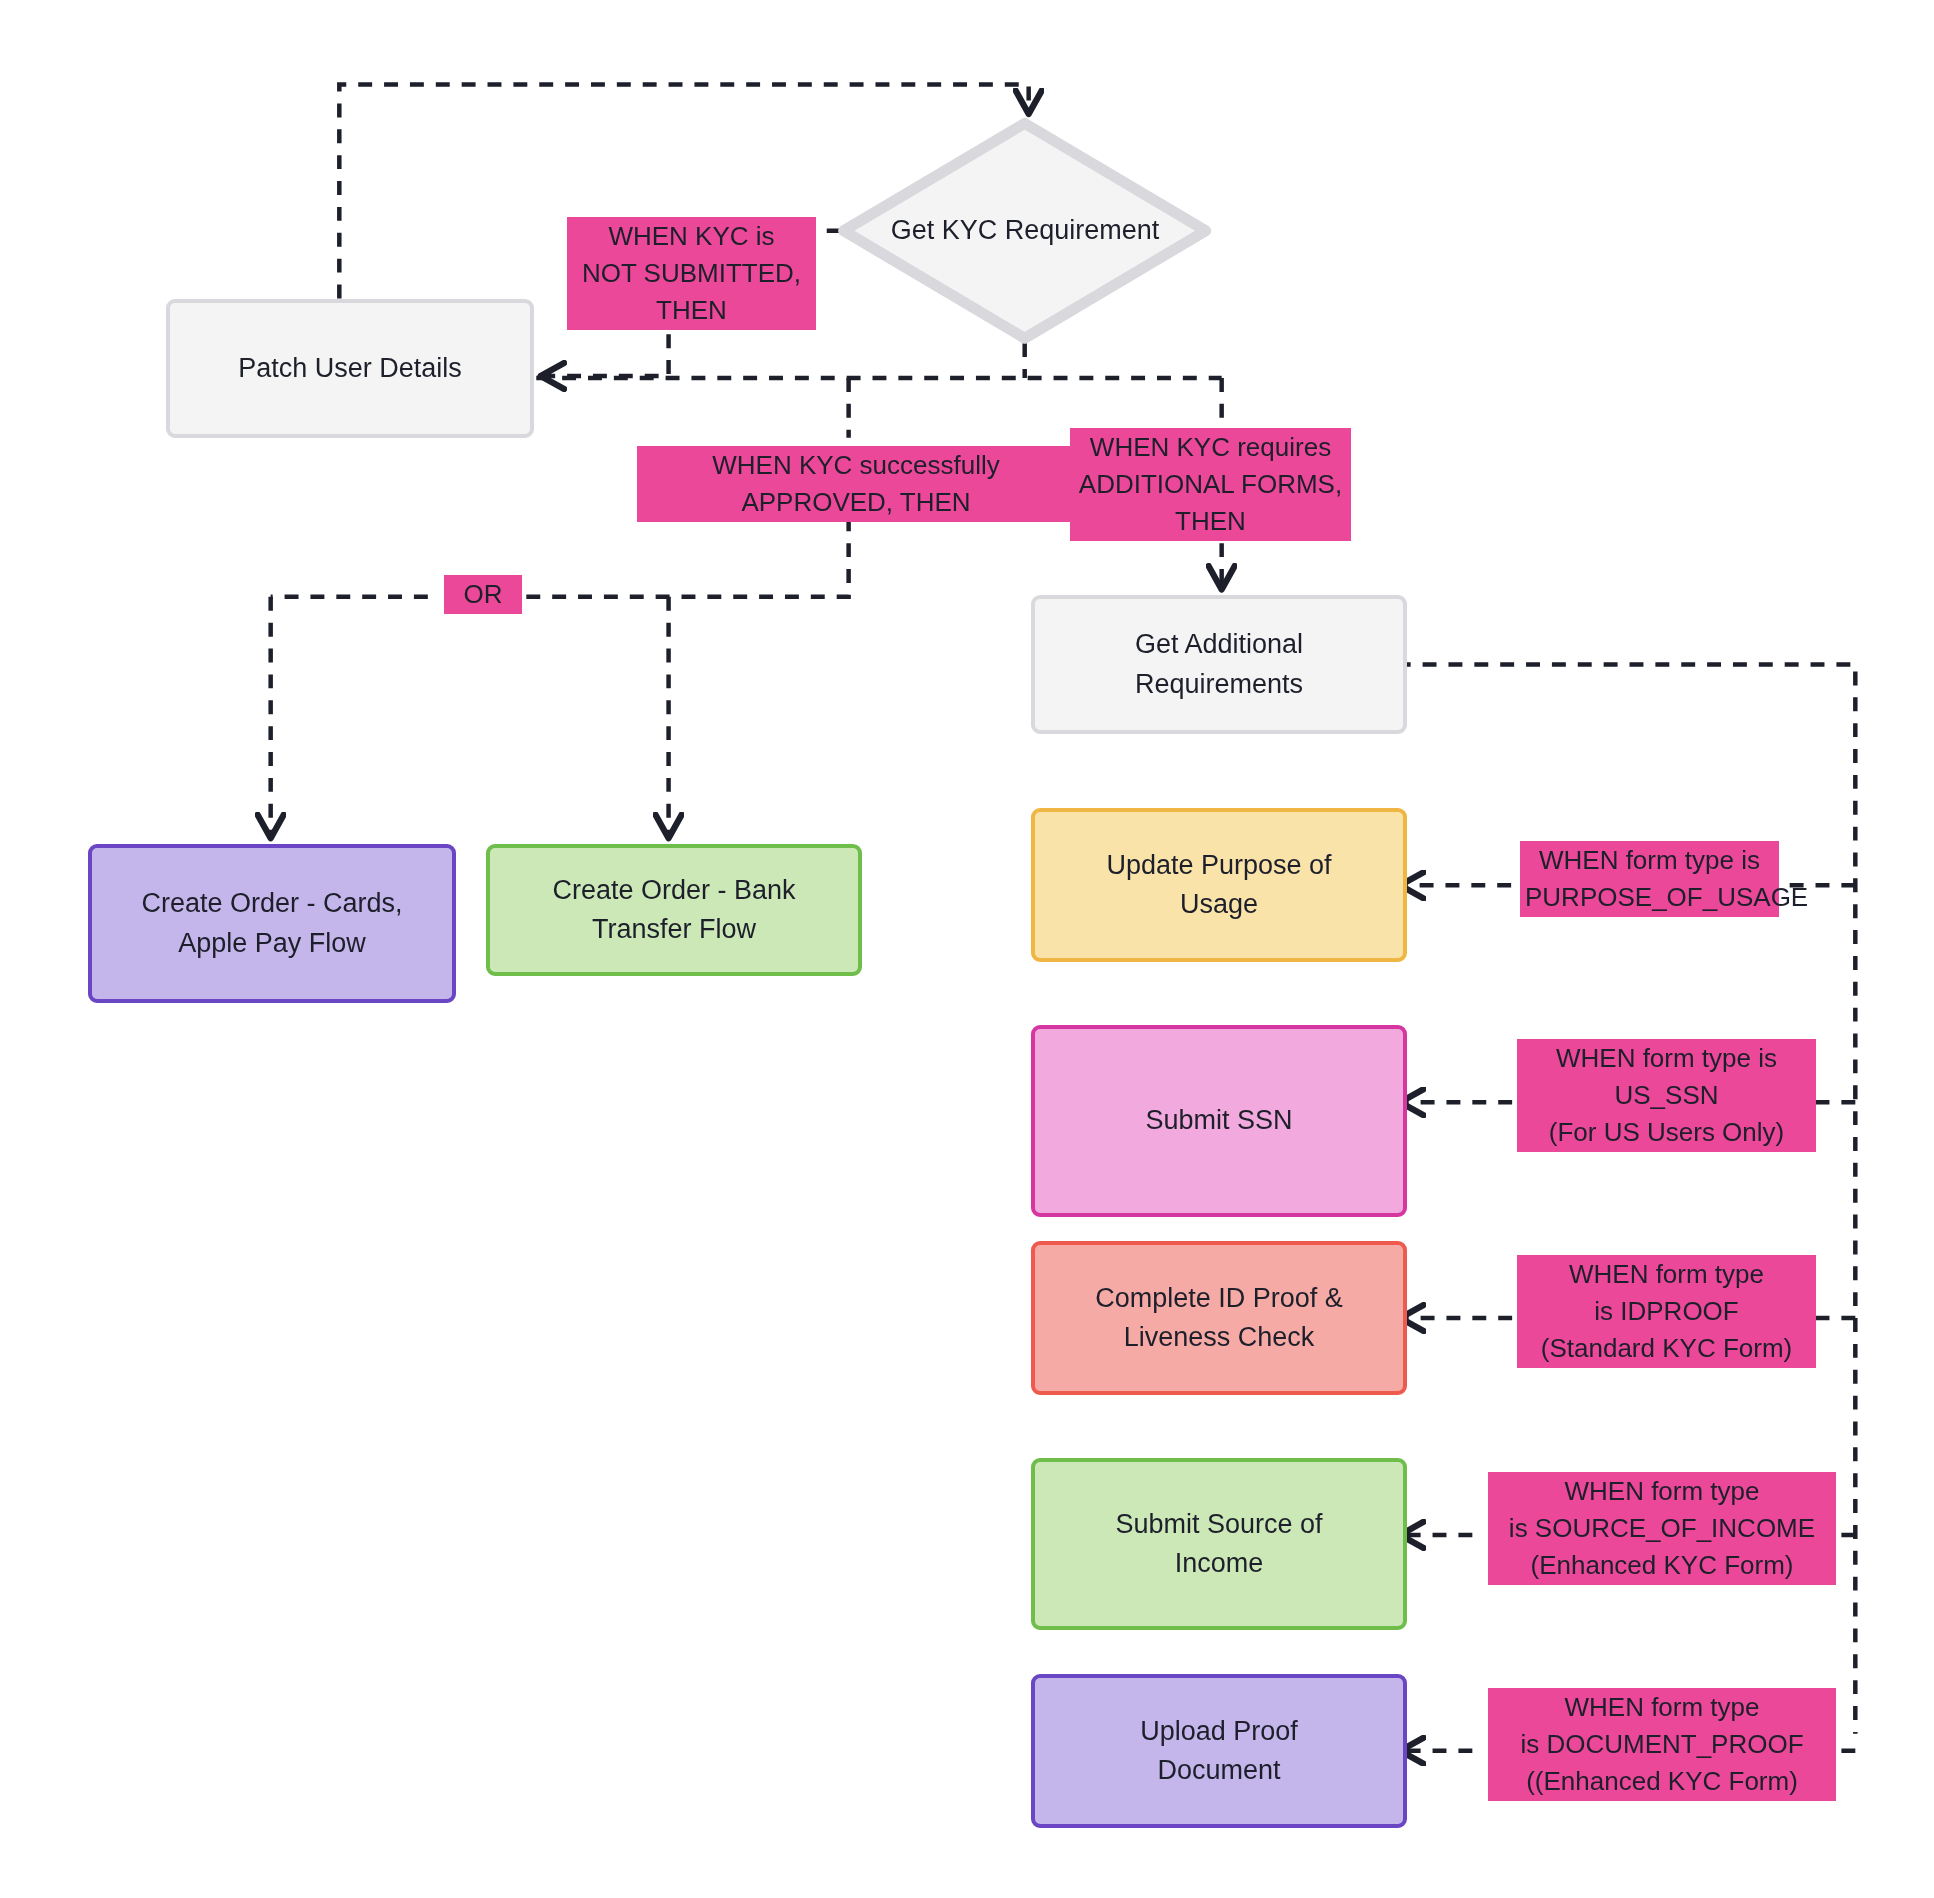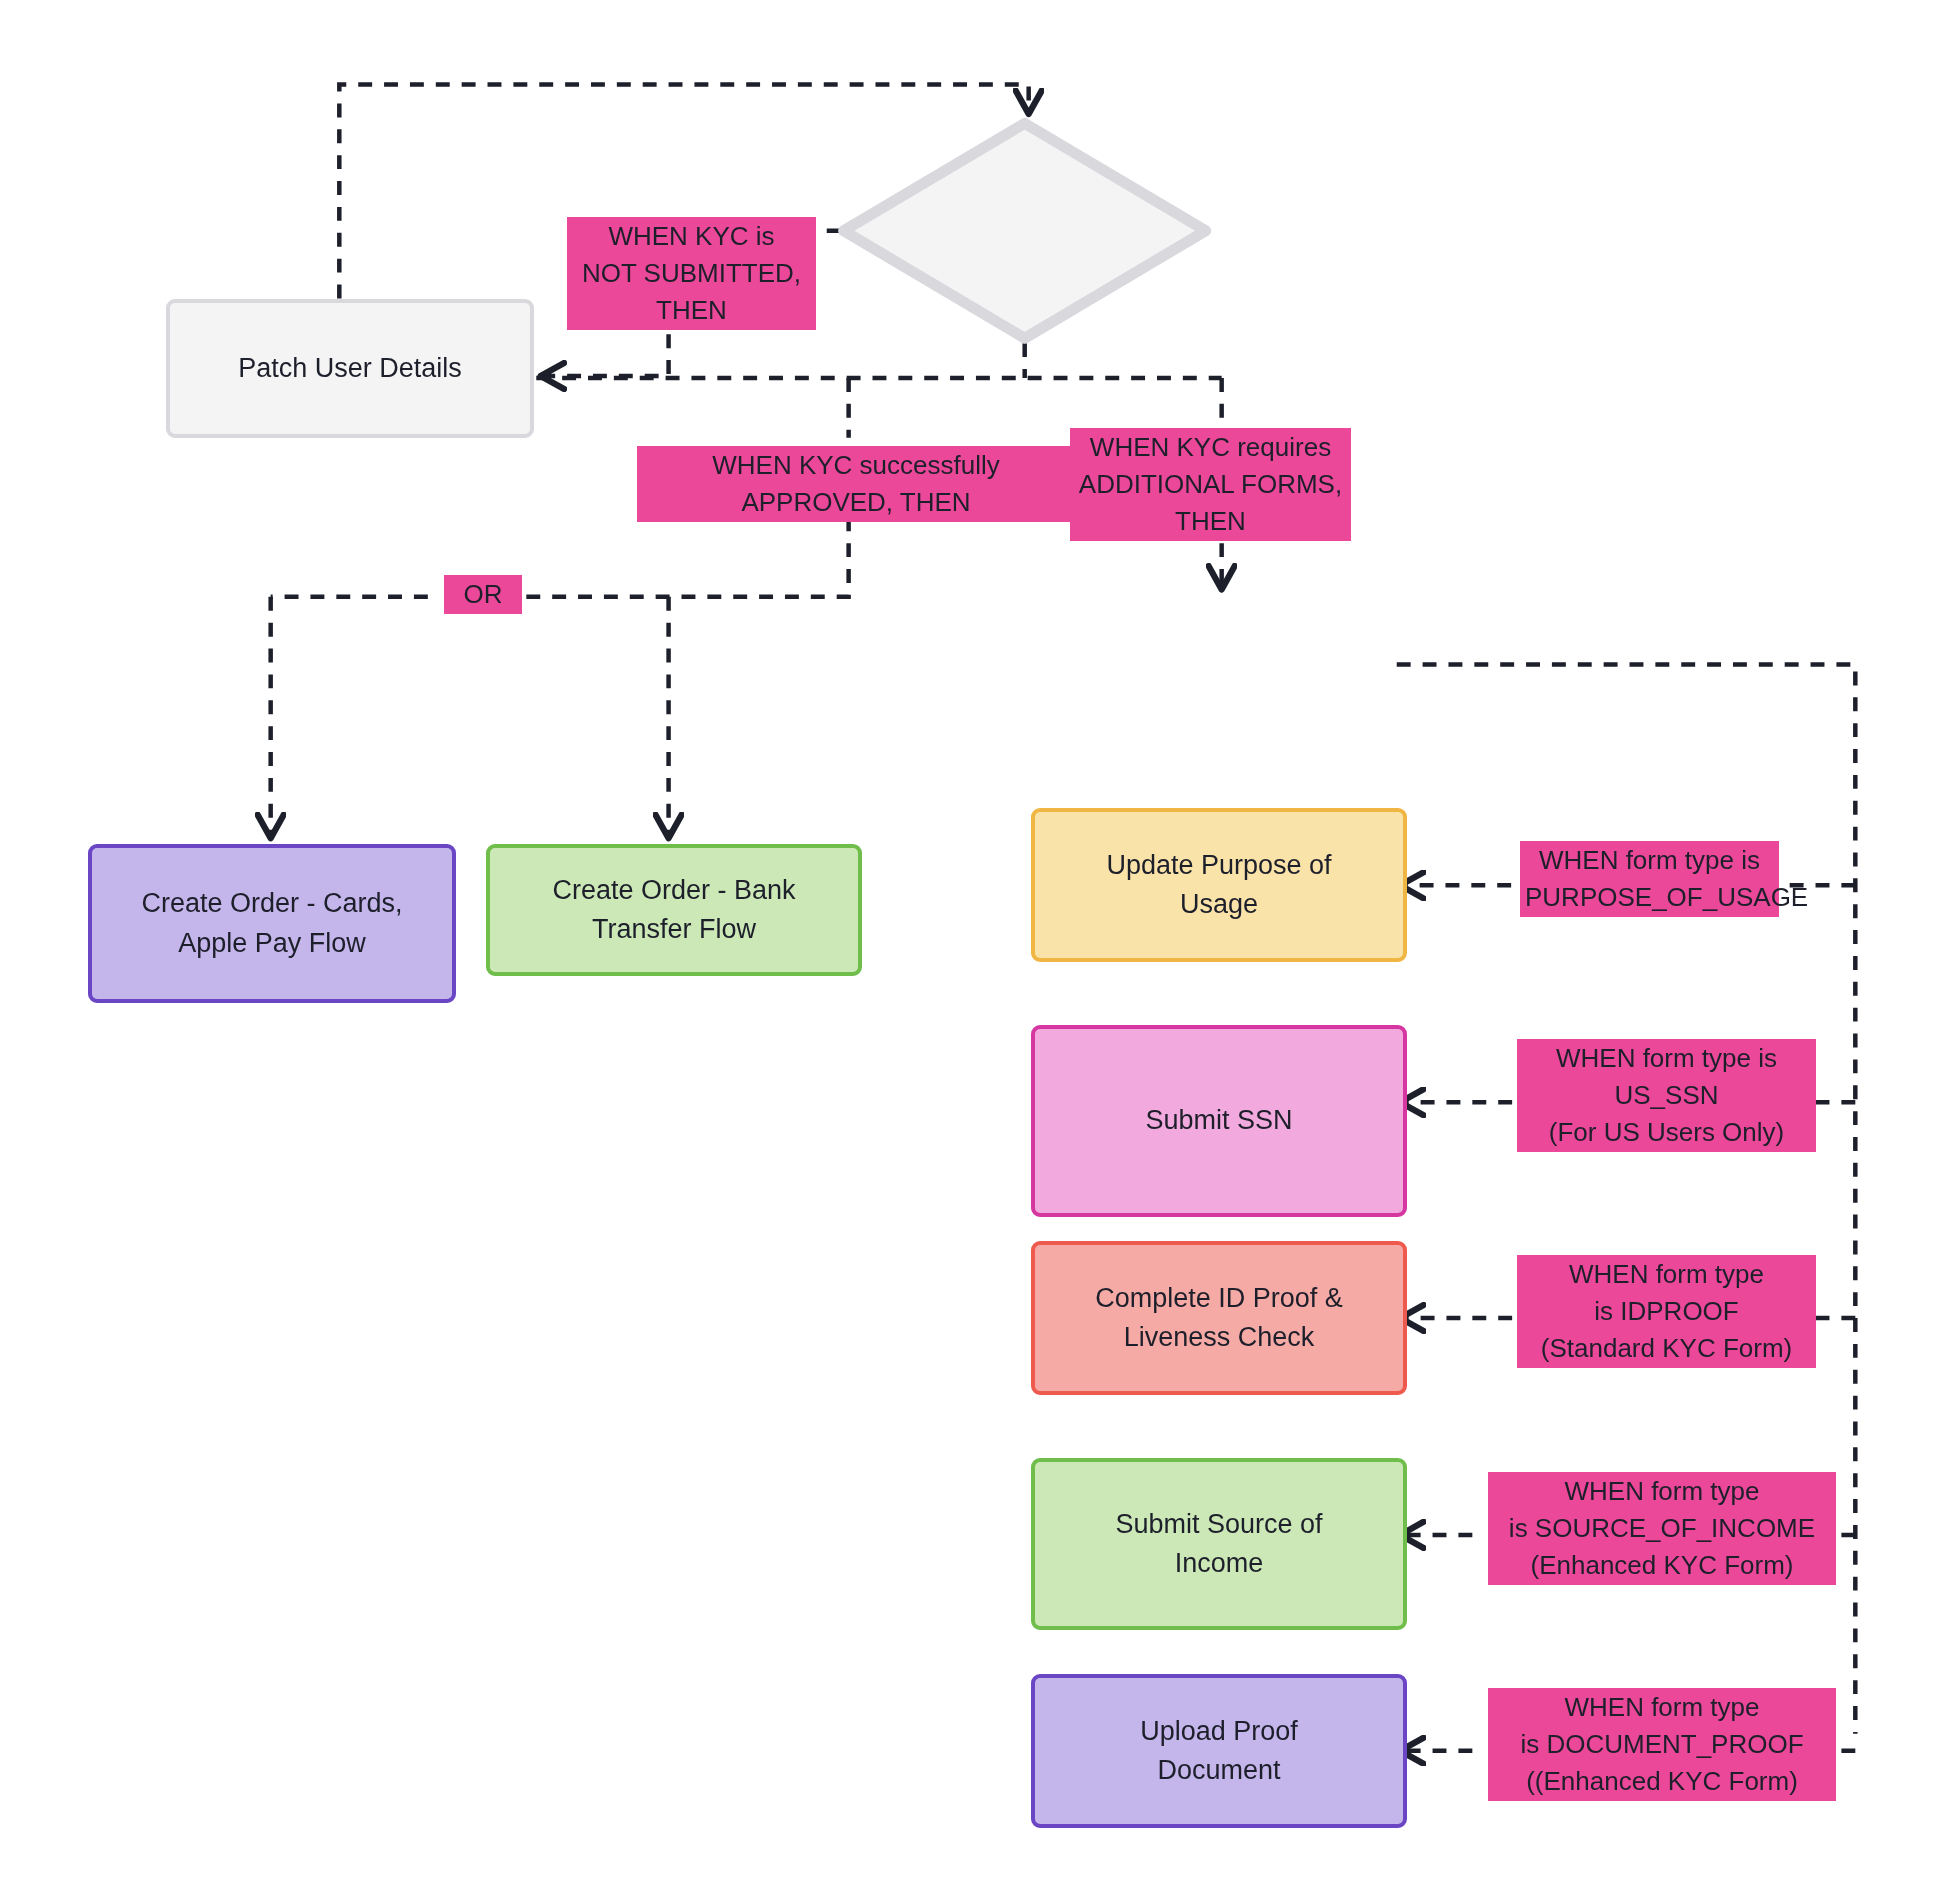--- a/index.html
+++ b/index.html
@@ -127,35 +127,42 @@
       <path d="M1865,1325 L1800,1325 M1520,1325 L1410,1325" marker-end="url(#arrow)"></path>
       <path d="M1865,1543 L1836,1543 M1480,1543 L1410,1543" marker-end="url(#arrow)"></path>
       <path d="M1865,1760 L1830,1760 M1480,1760 L1410,1760" marker-end="url(#arrow)"></path>
     </g>
 
     <g>
       <path d="M1030,124 L1212,232 L1030,340 L848,232 Z" fill="#f4f4f5" stroke="#d8d8dd" stroke-width="11" stroke-linejoin="round"></path>
     </g>
   </svg>
 
+  <div class="diamond-wrap" style="left:844px; top:123px; width:362px; height:215px;">
+    <div class="diamond-label">Get KYC Requirement</div>
+  </div>
 
   <div class="node purple" style="left:88px; top:844px; width:368px; height:159px;">
     <span>Create Order - Cards,
 Apple Pay Flow</span>
   </div>
 
   <div class="node plain" style="left:166px; top:299px; width:368px; height:139px;">
     <span>Patch User Details</span>
   </div>
 
   <div class="node green" style="left:486px; top:844px; width:376px; height:132px;">
     <span>Create Order - Bank
 Transfer Flow</span>
   </div>
 
+  <div class="node plain" style="left:1031px; top:595px; width:376px; height:139px;">
+    <span>Get Additional
+Requirements</span>
+  </div>
 
   <div class="node yellow" style="left:1031px; top:808px; width:376px; height:154px;">
     <span>Update Purpose of
 Usage</span>
   </div>
 
   <div class="node pink" style="left:1031px; top:1025px; width:376px; height:192px;">
     <span>Submit SSN</span>
   </div>
 

